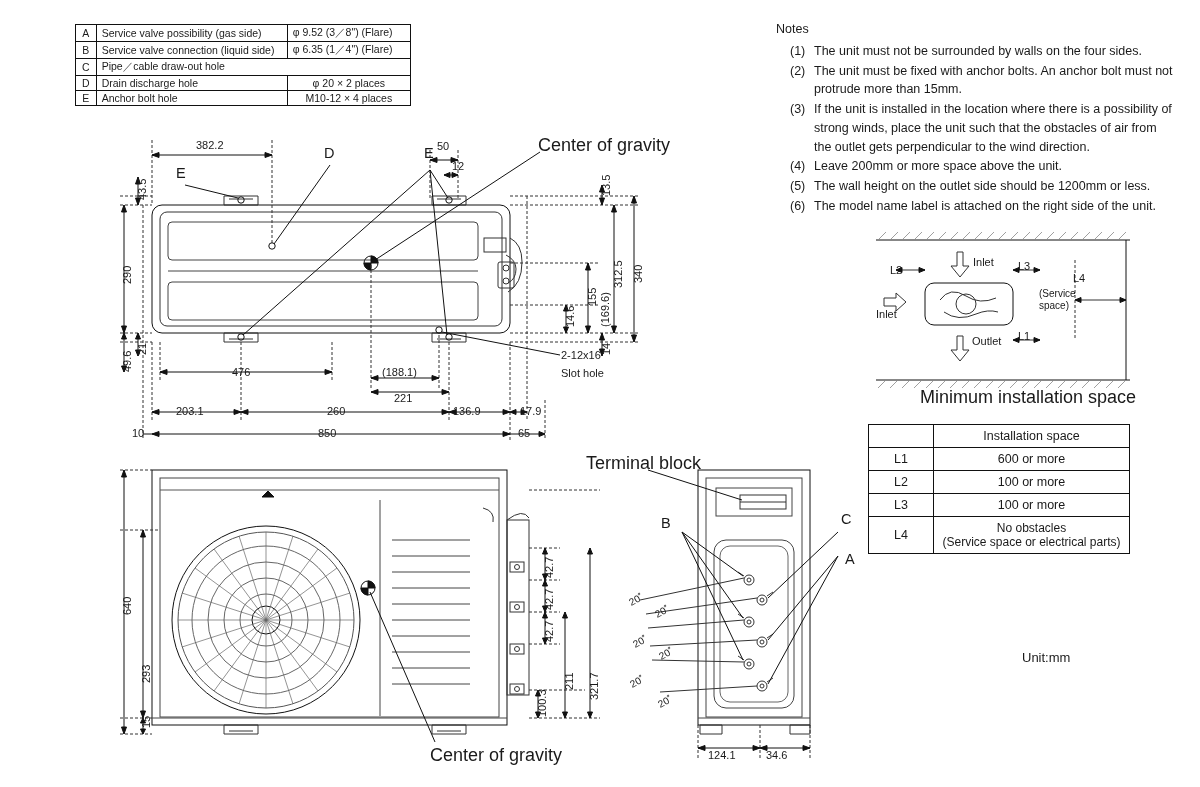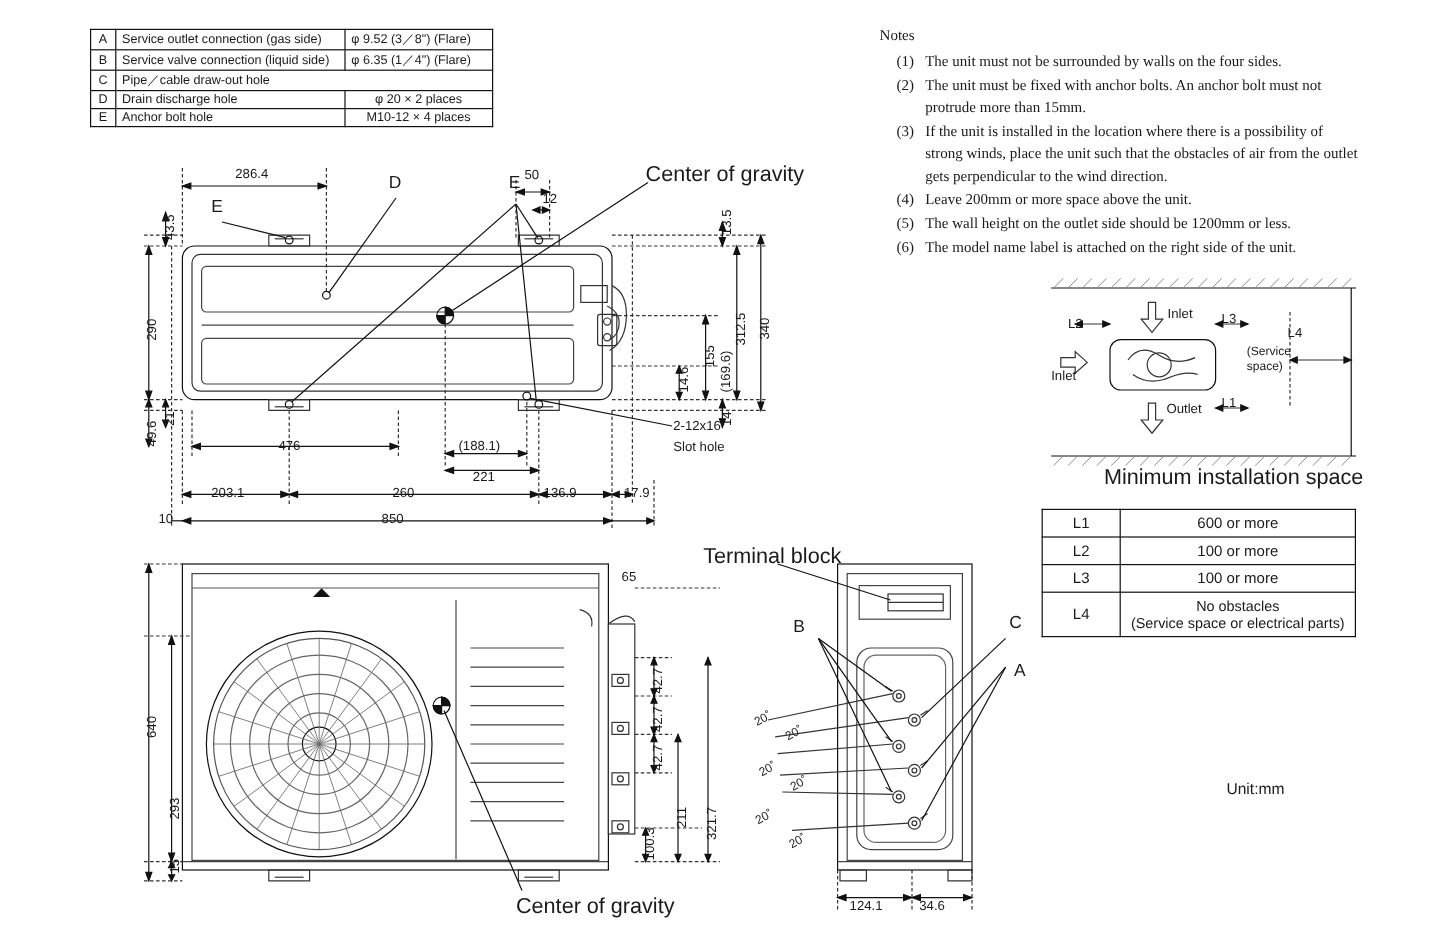--- a/index.html
+++ b/index.html
@@ -25,21 +25,21 @@
   .ntxt{flex:1;}
   svg{position:absolute;left:0;top:0;overflow:visible;}
 </style>
 </head>
 <body>
 
 <table class="sym" style="left:75px;top:24px;width:336px;">
   <tbody>
   <tr>
     <td class="c">A</td>
-    <td style="width:180px">Service outlet connection (gas side)</td>
+    <td style="width:180px">Service valve possibility (gas side)</td>
     <td>φ 9.52 (3／8") (Flare)</td>
   </tr>
   <tr>
     <td class="c">B</td>
     <td>Service valve connection (liquid side)</td>
     <td>φ 6.35 (1／4") (Flare)</td>
   </tr>
   <tr>
     <td class="c">C</td>
     <td colspan="2">Pipe／cable draw-out hole</td>
@@ -50,21 +50,21 @@
     <td class="c">φ 20 × 2 places</td>
   </tr>
   <tr>
     <td class="c">E</td>
     <td>Anchor bolt hole</td>
     <td class="c">M10-12 × 4 places</td>
   </tr>
 </tbody>
   </table>
 
-<div class="notes" style="left:733px;top:20px;width:400px;font-family:Liberation Serif, serif;">
+<div class="notes" style="left:776px;top:20px;width:400px;">
   <div class="hd">Notes</div>
   <div style="padding-left:14px;">
     <div class="nrow">
         <div class="nnum">(1)</div>
         <div class="ntxt">The unit must not be surrounded by walls on the four sides.</div>
       </div>
     <div class="nrow">
         <div class="nnum">(2)</div>
         <div class="ntxt">The unit must be fixed with anchor bolts. An anchor bolt must not protrude more than 15mm.</div>
       </div>
@@ -480,21 +480,21 @@
   <path d="M1075 300 l6 -2.5 v5 z" fill="#111"></path>
       <path d="M1126 300 l-6 -2.5 v5 z" fill="#111"></path>
   <line x1="1075" y1="260" x2="1075" y2="340" stroke="#333" stroke-dasharray="3,2"></line>
   </g>
 </svg>
 
 <div class="t t14" style="left:176px;top:164px;">E</div>
 <div class="t t14" style="left:324px;top:144px;">D</div>
 <div class="t t14" style="left:424px;top:144px;">E</div>
 <div class="t t12" style="left:538px;top:134px;">Center of gravity</div>
-<div class="t t11" style="left:196px;top:139px;">286.4</div>
+<div class="t t11" style="left:196px;top:139px;">382.2</div>
 <div class="t t11" style="left:437px;top:140px;">50</div>
 <div class="t t11" style="left:452px;top:160px;">12</div>
 <div class="t t11 rot" style="left:600px;top:196px;transform:rotate(-90deg);">13.5</div>
 <div class="t t11 rot" style="left:136px;top:200px;transform:rotate(-90deg);">43.5</div>
 <div class="t t11 rot" style="left:121px;top:284px;transform:rotate(-90deg);">290</div>
 <div class="t t11 rot" style="left:612px;top:288px;transform:rotate(-90deg);">312.5</div>
 <div class="t t11 rot" style="left:632px;top:283px;transform:rotate(-90deg);">340</div>
 <div class="t t11 rot" style="left:586px;top:306px;transform:rotate(-90deg);">155</div>
 <div class="t t11 rot" style="left:599px;top:327px;transform:rotate(-90deg);">(169.6)</div>
 <div class="t t11 rot" style="left:564px;top:327px;transform:rotate(-90deg);">14.6</div>
@@ -503,21 +503,21 @@
 <div class="t t11 rot" style="left:121px;top:372px;transform:rotate(-90deg);">49.6</div>
 <div class="t t11" style="left:232px;top:366px;">476</div>
 <div class="t t11" style="left:382px;top:366px;">(188.1)</div>
 <div class="t t11" style="left:394px;top:392px;">221</div>
 <div class="t t11" style="left:176px;top:405px;">203.1</div>
 <div class="t t11" style="left:327px;top:405px;">260</div>
 <div class="t t11" style="left:453px;top:405px;">136.9</div>
 <div class="t t11" style="left:520px;top:405px;">17.9</div>
 <div class="t t11" style="left:132px;top:427px;">10</div>
 <div class="t t11" style="left:318px;top:427px;">850</div>
-<div class="t t11" style="left:518px;top:427px;margin-top:48px;">65</div>
+<div class="t t11" style="left:518px;top:427px;">65</div>
 <div class="t t11" style="left:561px;top:349px;">2-12x16</div>
 <div class="t t11" style="left:561px;top:367px;">Slot hole</div>
 
 <div class="t t11 rot" style="left:121px;top:615px;transform:rotate(-90deg);">640</div>
 <div class="t t11 rot" style="left:140px;top:683px;transform:rotate(-90deg);">293</div>
 <div class="t t11 rot" style="left:140px;top:728px;transform:rotate(-90deg);">15</div>
 <div class="t t11 rot" style="left:543px;top:578px;transform:rotate(-90deg);">42.7</div>
 <div class="t t11 rot" style="left:543px;top:610px;transform:rotate(-90deg);">42.7</div>
 <div class="t t11 rot" style="left:543px;top:642px;transform:rotate(-90deg);">42.7</div>
 <div class="t t11 rot" style="left:536px;top:717px;transform:rotate(-90deg);">100.3</div>
@@ -544,20 +544,24 @@
 <div class="t t11" style="left:1073px;top:272px;">L4</div>
 <div class="t t10" style="left:1039px;top:288px;line-height:1.15;"><span>(Service
 space)</span></div>
 <div class="t t11" style="left:973px;top:256px;">Inlet</div>
 <div class="t t11" style="left:876px;top:308px;">Inlet</div>
 <div class="t t11" style="left:972px;top:335px;">Outlet</div>
 <div class="t t12" style="left:920px;top:386px;">Minimum installation space</div>
 
 <table class="ins" style="left:868px;top:424px;width:262px;">
   <tbody>
+      <tr>
+    <td class="l"></td>
+    <td>Installation space</td>
+  </tr>
   <tr>
     <td class="l">L1</td>
     <td>600  or more</td>
   </tr>
   <tr>
     <td class="l">L2</td>
     <td>100  or more</td>
   </tr>
   <tr>
     <td class="l">L3</td>

